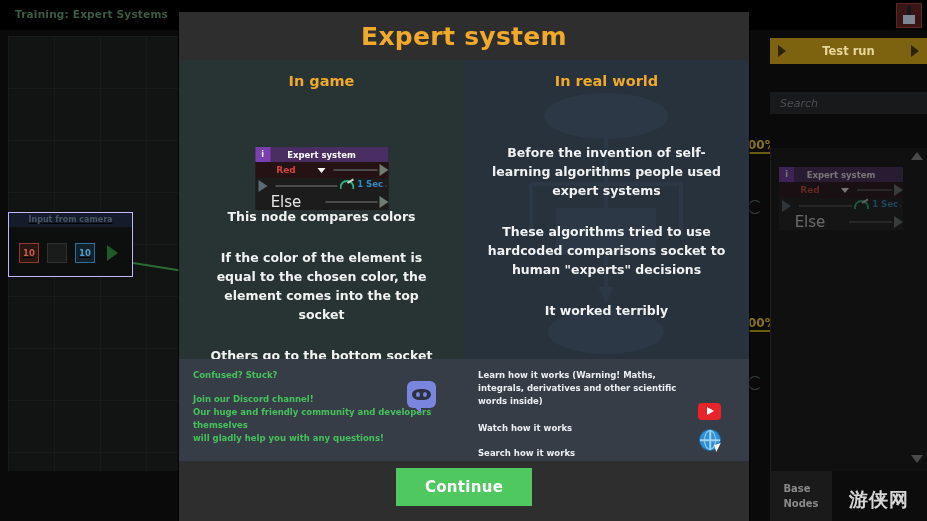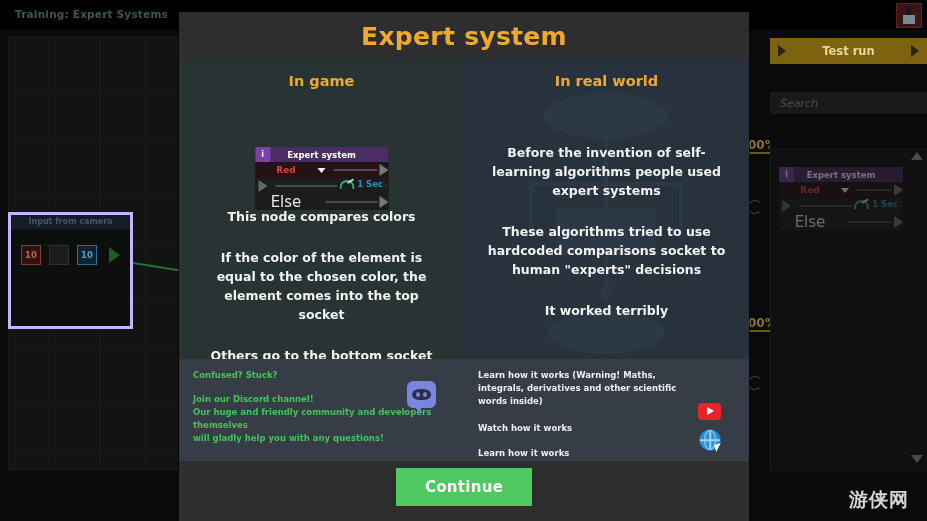--- a/index.html
+++ b/index.html
@@ -16,22 +16,22 @@
   }
   .canvas-left {
     position:absolute; left:8px; top:36px; width:170px; height:435px;
     background:#111412;
     background-image:
       linear-gradient(to right, rgba(255,255,255,.022) 1px, transparent 1px),
       linear-gradient(to bottom, rgba(255,255,255,.022) 1px, transparent 1px);
     background-size:46px 52px;
   }
   .cam-node {
-    position:absolute; left:8px; top:212px; width:125px; height:117px;
-    background:#0d0f0e; border:3px solid #c4b5fd;
+    position:absolute; left:8px; top:212px; width:125px; height:65px;
+    background:#0d0f0e; border:1px solid #c4b5fd;text-decoration:underline;
   }
   .cam-node .hdr {
     height:14px; background:#141c2b; color:#4a5668; font-size:8px;
     font-weight:bold; text-align:center; line-height:14px;
   }
   .cam-node .body { display:flex; align-items:center; gap:8px; padding:16px 0 0 10px; }
   .chip { width:20px; height:20px; border:1.5px solid; font-size:8.5px;
           display:flex; align-items:center; justify-content:center; font-weight:bold; }
   .chip.red { border-color:#8c3a2e; color:#c0604d; background:#2a1512; }
   .chip.gray{ border-color:#2e3230; color:#555; background:#1a1c1b; }
@@ -263,20 +263,24 @@
         </div>
         <div class="node-row r3">
           <span class="lbl-else">Else</span>
           <span class="sock-line"></span>
           <span class="sock-r"></span>
         </div>
       </div>
     </div>
     <div class="scroll-up"></div>
     <div class="scroll-dn"></div>
+    <div class="basetabs">
+      <div class="basetab" style="white-space:pre-line">Base
+Nodes</div>
+    </div>
   </div>
 
   <div class="testrun">
     <span class="tri-l"></span>
     <span>Test run</span>
     <span class="tri-r"></span>
   </div>
   <div class="searchbox">Search</div>
 
   <div class="watermark">游侠网</div>
@@ -358,21 +362,21 @@
       <div class="row" style="margin-bottom:12px">
         <div class="t txt" style="padding-right:58px">Learn how it works (Warning! Maths, integrals, derivatives and other scientific words inside)</div>
       </div>
       <div class="row">
         <div class="t txt">Watch how it works</div>
         <div class="icon-slot" style="top:44px">
             <div class="yt"></div>
           </div>
       </div>
       <div class="row">
-        <div class="t txt">Learn how it works</div>
+        <div class="t txt">Search how it works</div>
         <div class="icon-slot" style="top:70px">
           <div class="globe">
             <div class="mer"></div>
               <div class="eq"></div>
               <div class="ov"></div>
               <div class="cur"></div>
           </div>
         </div>
       </div>
     </div>

